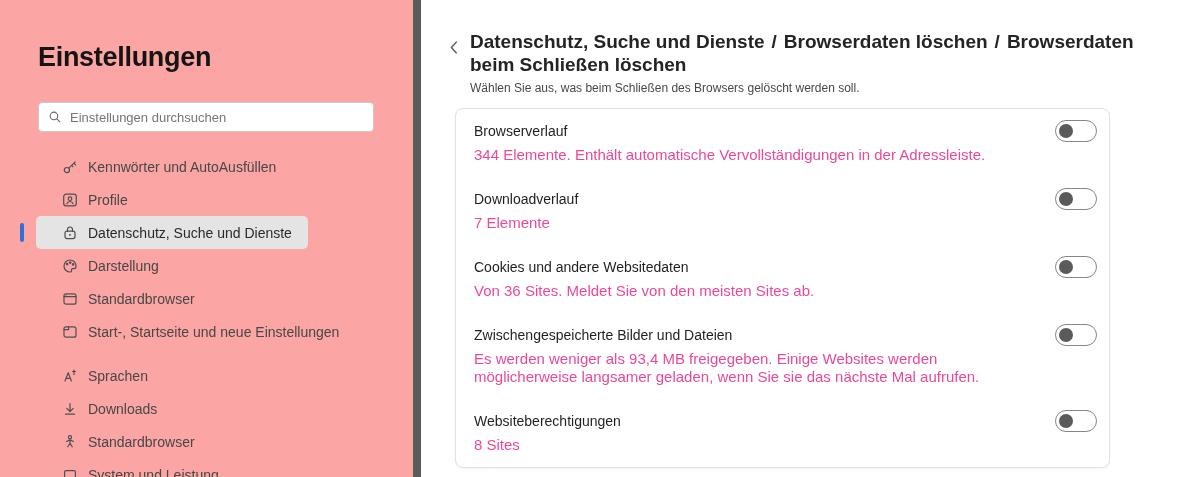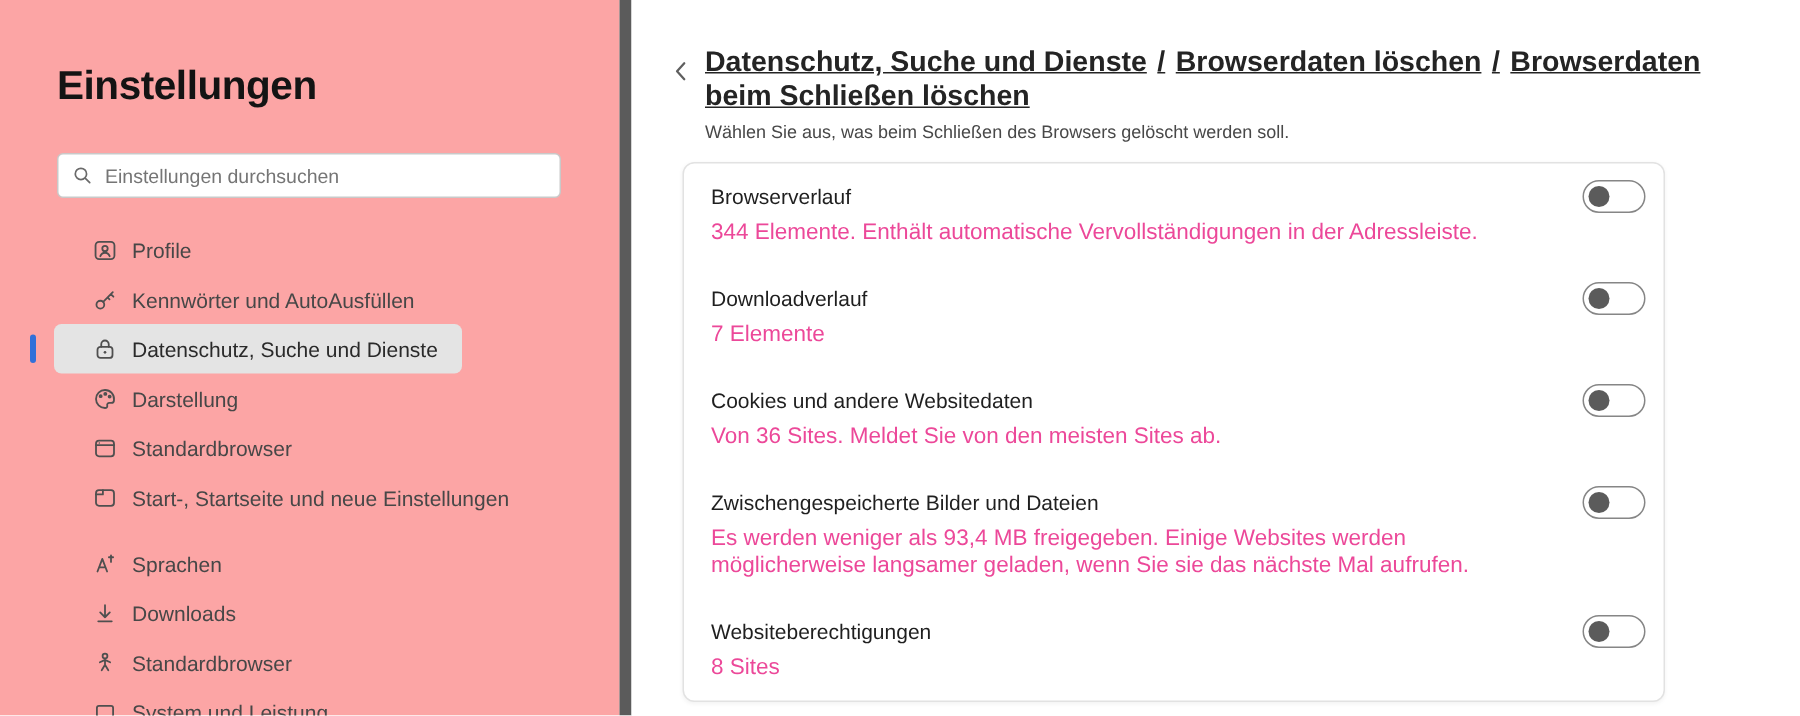--- a/index.html
+++ b/index.html
@@ -49,21 +49,21 @@
   
   .pane-scrollbar { position:absolute; left:413px; top:0; width:8px; height:477px; background:#5b5b5b; }
 
   
   main { position:absolute; left:421px; top:0; width:779px; height:477px; background:#fff; }
   .back-button {
     position:absolute; left:24px; top:40px; width:16px; height:16px;
     background:none; border:none; padding:0; cursor:pointer; color:#5f5f5f;
   }
   .header-text { position:absolute; left:49px; top:30px; width:705px; }
-  .breadcrumb { margin:0; font-size:19px; line-height:23px; font-weight:700; color:#242424;text-decoration:underline; }
+  .breadcrumb { margin:0; font-size:19px; line-height:23px; font-weight:700; color:#242424; }
   .breadcrumb .sep { margin:0 7px; }
   .page-subtitle { margin:4px 0 0; font-size:12px; line-height:16px; color:#484848; }
 
   .card {
     position:absolute; left:34px; top:108px; width:655px;
     background:#fff; border:1px solid #e2e2e2; border-radius:8px;
     box-shadow:0 1px 3px rgba(0,0,0,0.05);
   }
   .settings-row { position:relative; padding:13px 80px 13px 18px; }
   .row-title { font-size:14px; line-height:19px; color:#1f1f1f; }
@@ -88,37 +88,37 @@
       <circle cx="6.8" cy="6.8" r="4.3"></circle>
         <path d="m10.2 10.2 3.3 3.3"></path>
     </svg>
     <input type="text" placeholder="Einstellungen durchsuchen" style="">
   </div>
   <nav id="nav">
   <div class="nav-item">
 
     <span class="nav-icon">
           <svg viewBox="0 0 16 16" fill="none" stroke="#4f4f4f" stroke-width="1.2" stroke-linecap="round" stroke-linejoin="round">
+            <circle cx="4.9" cy="11.1" r="2.6"></circle>
+            <path d="M6.8 9.2 13.2 2.8M11.9 4.1l1.7 1.7M9.7 6.3l1.3 1.3"></path>
+          </svg>
+        </span>
+    <span class="nav-label">Kennwörter und AutoAusfüllen</span>
+  </div>
+
+  <div class="nav-item">
+
+    <span class="nav-icon">
+          <svg viewBox="0 0 16 16" fill="none" stroke="#4f4f4f" stroke-width="1.2" stroke-linecap="round" stroke-linejoin="round">
             <rect x="1.7" y="2.2" width="12.6" height="11.6" rx="2.4"></rect>
             <circle cx="8" cy="6.7" r="1.8"></circle>
             <path d="M4.9 11.8c.6-1.5 1.7-2.3 3.1-2.3s2.5.8 3.1 2.3"></path>
           </svg>
         </span>
     <span class="nav-label">Profile</span>
-  </div>
-
-  <div class="nav-item">
-
-    <span class="nav-icon">
-          <svg viewBox="0 0 16 16" fill="none" stroke="#4f4f4f" stroke-width="1.2" stroke-linecap="round" stroke-linejoin="round">
-            <circle cx="4.9" cy="11.1" r="2.6"></circle>
-            <path d="M6.8 9.2 13.2 2.8M11.9 4.1l1.7 1.7M9.7 6.3l1.3 1.3"></path>
-          </svg>
-        </span>
-    <span class="nav-label">Kennwörter und AutoAusfüllen</span>
   </div>
 
   <div class="nav-item selected">
     <span class="accent-bar"></span>
     <span class="nav-icon">
           <svg viewBox="0 0 16 16" fill="none" stroke="#4f4f4f" stroke-width="1.2" stroke-linecap="round" stroke-linejoin="round">
             <rect x="3" y="6.2" width="10" height="7.4" rx="2"></rect>
             <path d="M5.5 6.2V4.5a2.5 2.5 0 0 1 5 0v1.7"></path>
             <circle cx="8" cy="9.9" r="0.9" fill="#4f4f4f" stroke="none"></circle>
           </svg>

